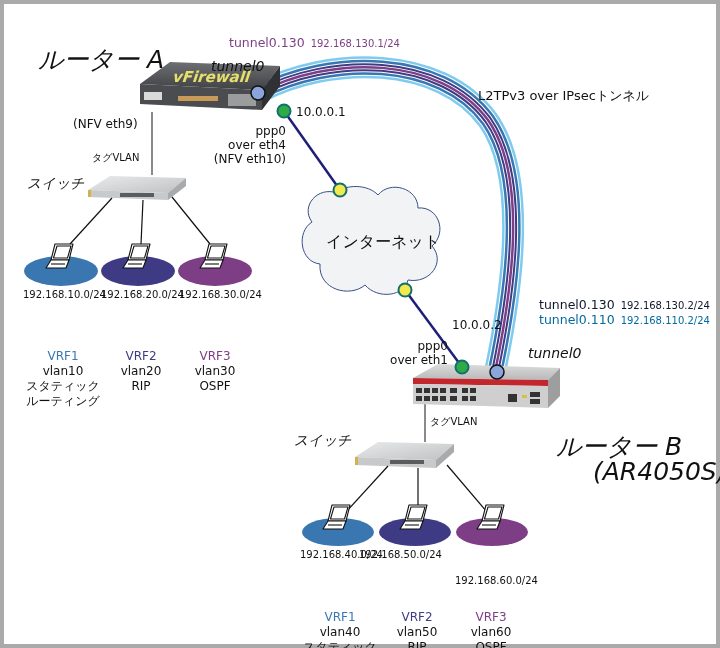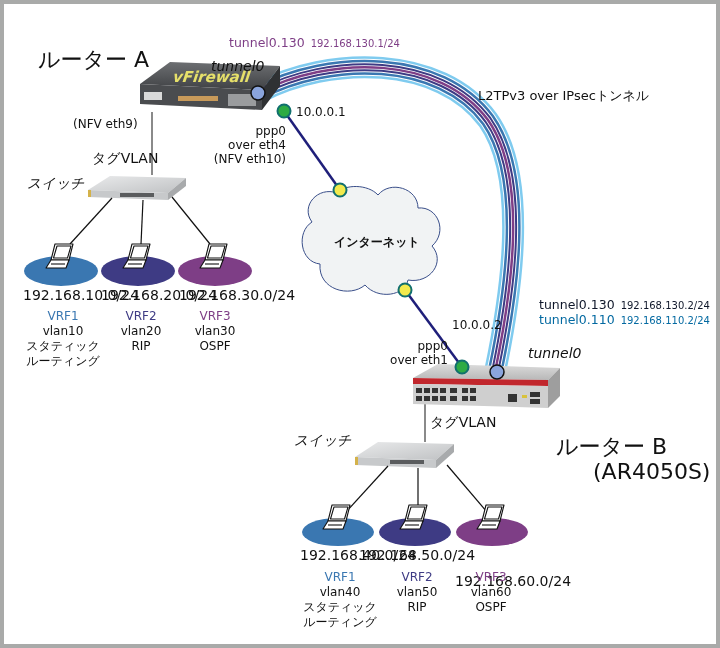--- a/index.html
+++ b/index.html
@@ -3,27 +3,27 @@
 <meta charset="utf-8">
 <style>
   html, body { margin: 0; padding: 0; background: #ffffff; }
   body { width: 720px; height: 648px; overflow: hidden; position: relative;
          font-family: "DejaVu Sans", sans-serif; }
   .frame { position: absolute; left: 0; top: 0; width: 720px; height: 648px;
            box-sizing: border-box; border-left: 4px solid #a9aaa9; border-top: 4px solid #a9aaa9;
            border-right: 4px solid #a9aaa9; border-bottom: 4px solid #a9aaa9; background: #fff; }
   svg { position: absolute; left: 0; top: 0; }
   .lbl { position: absolute; white-space: nowrap; color: #111; font-size: 12px; line-height: 14px; }
-  .big { font-size: 22px; line-height: 22px; }
+  .big { font-size: 25px; line-height: 22px; font-style: italic; }
   .mid { font-size: 14px; line-height: 15px; font-style: italic; }
-  .sm  { font-size: 14px; line-height: 12px; }
+  .sm  { font-size: 10px; line-height: 12px; }
   .ctr { text-align: center; }
   .tun-name { font-size: 12.5px; }
   .tun-ip { font-size: 10px; margin-left: 6px; }
-  .vrf-block { position: absolute; text-align: center; font-size: 12px; line-height: 15px; color: #111; width: 90px; }
+  .vrf-block { position: absolute; text-align: center; font-size: 12px; line-height: 15px; color: #111; width: 90px; margin-top: 40px; }
 </style>
 </head>
 <body>
 
 <div class="frame"></div>
 
 <svg width="720" height="648" viewBox="0 0 720 648">
   <defs>
     <linearGradient id="rtrTop" x1="0" y1="0" x2="0" y2="1">
       <stop offset="0" stop-color="#6d6f72"></stop>
@@ -183,21 +183,21 @@
 <div class="lbl" style="left:296px; top:105px;">10.0.0.1</div>
 <div class="lbl ctr" style="left:196px; top:124px; width:90px; text-align:right;">
   <div>ppp0</div>
   <div>over eth4</div>
   <div>(NFV eth10)</div>
 </div>
 <div class="lbl sm" style="left:92px; top:152px;">タグVLAN</div>
 <div class="lbl mid" style="left:27px; top:176px;">スイッチ</div>
 
 <div class="lbl" style="left:478px; top:89px; font-size:13px;">L2TPv3 over IPsecトンネル</div>
-<div class="lbl" style="left:334px; top:235px; font-size:12px;font-weight:bold;">インターネット</div>
+<div class="lbl" style="left:326px; top:235px; font-size:16px;">インターネット</div>
 
 <div class="lbl sm" style="left:23px; top:289px;">192.168.10.0/24</div>
 <div class="lbl sm" style="left:101px; top:289px;">192.168.20.0/24</div>
 <div class="lbl sm" style="left:179px; top:289px;">192.168.30.0/24</div>
 
 <div class="vrf-block" style="left:18px; top:309px;">
   <div style="color:#3a77b1;">VRF1</div>
   <div>vlan10</div>
   <div>スタティック</div>
   <div>ルーティング</div>

